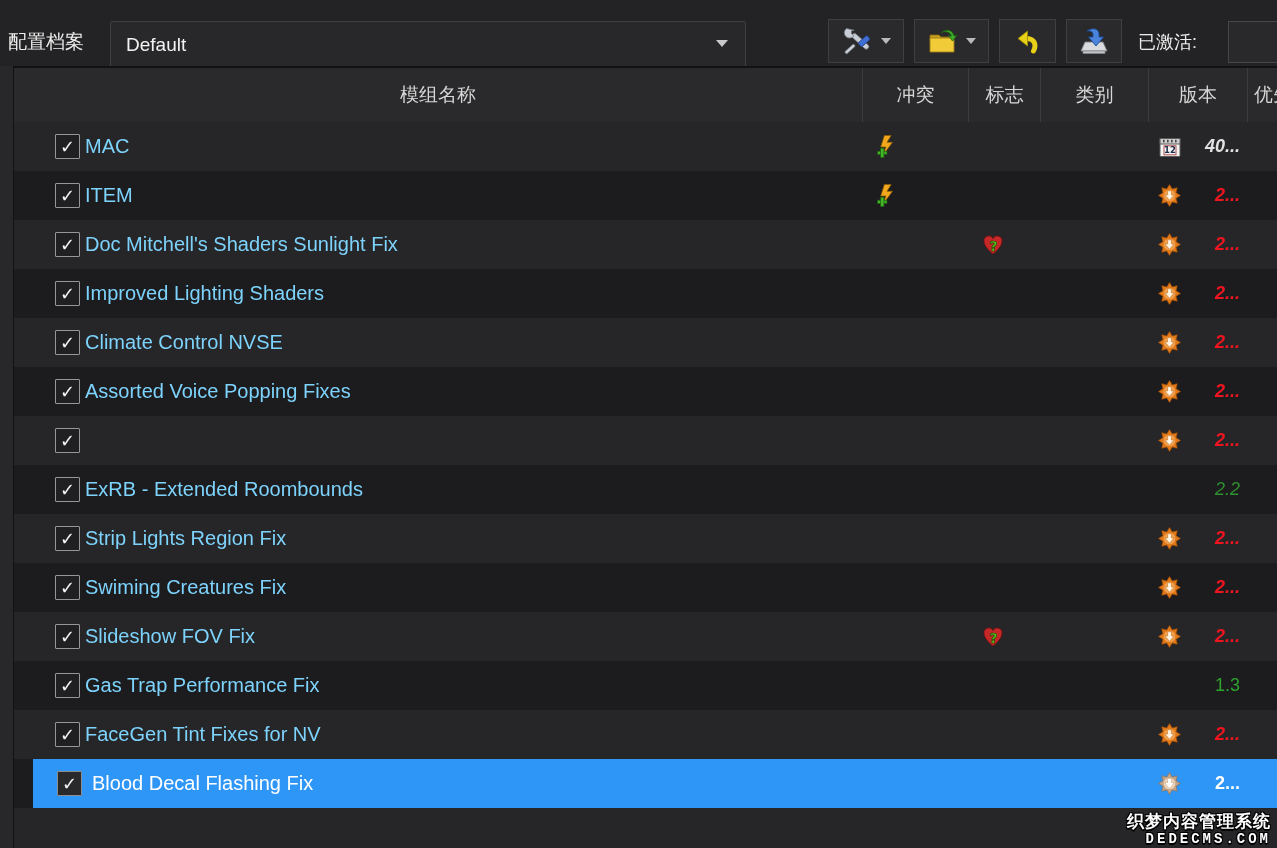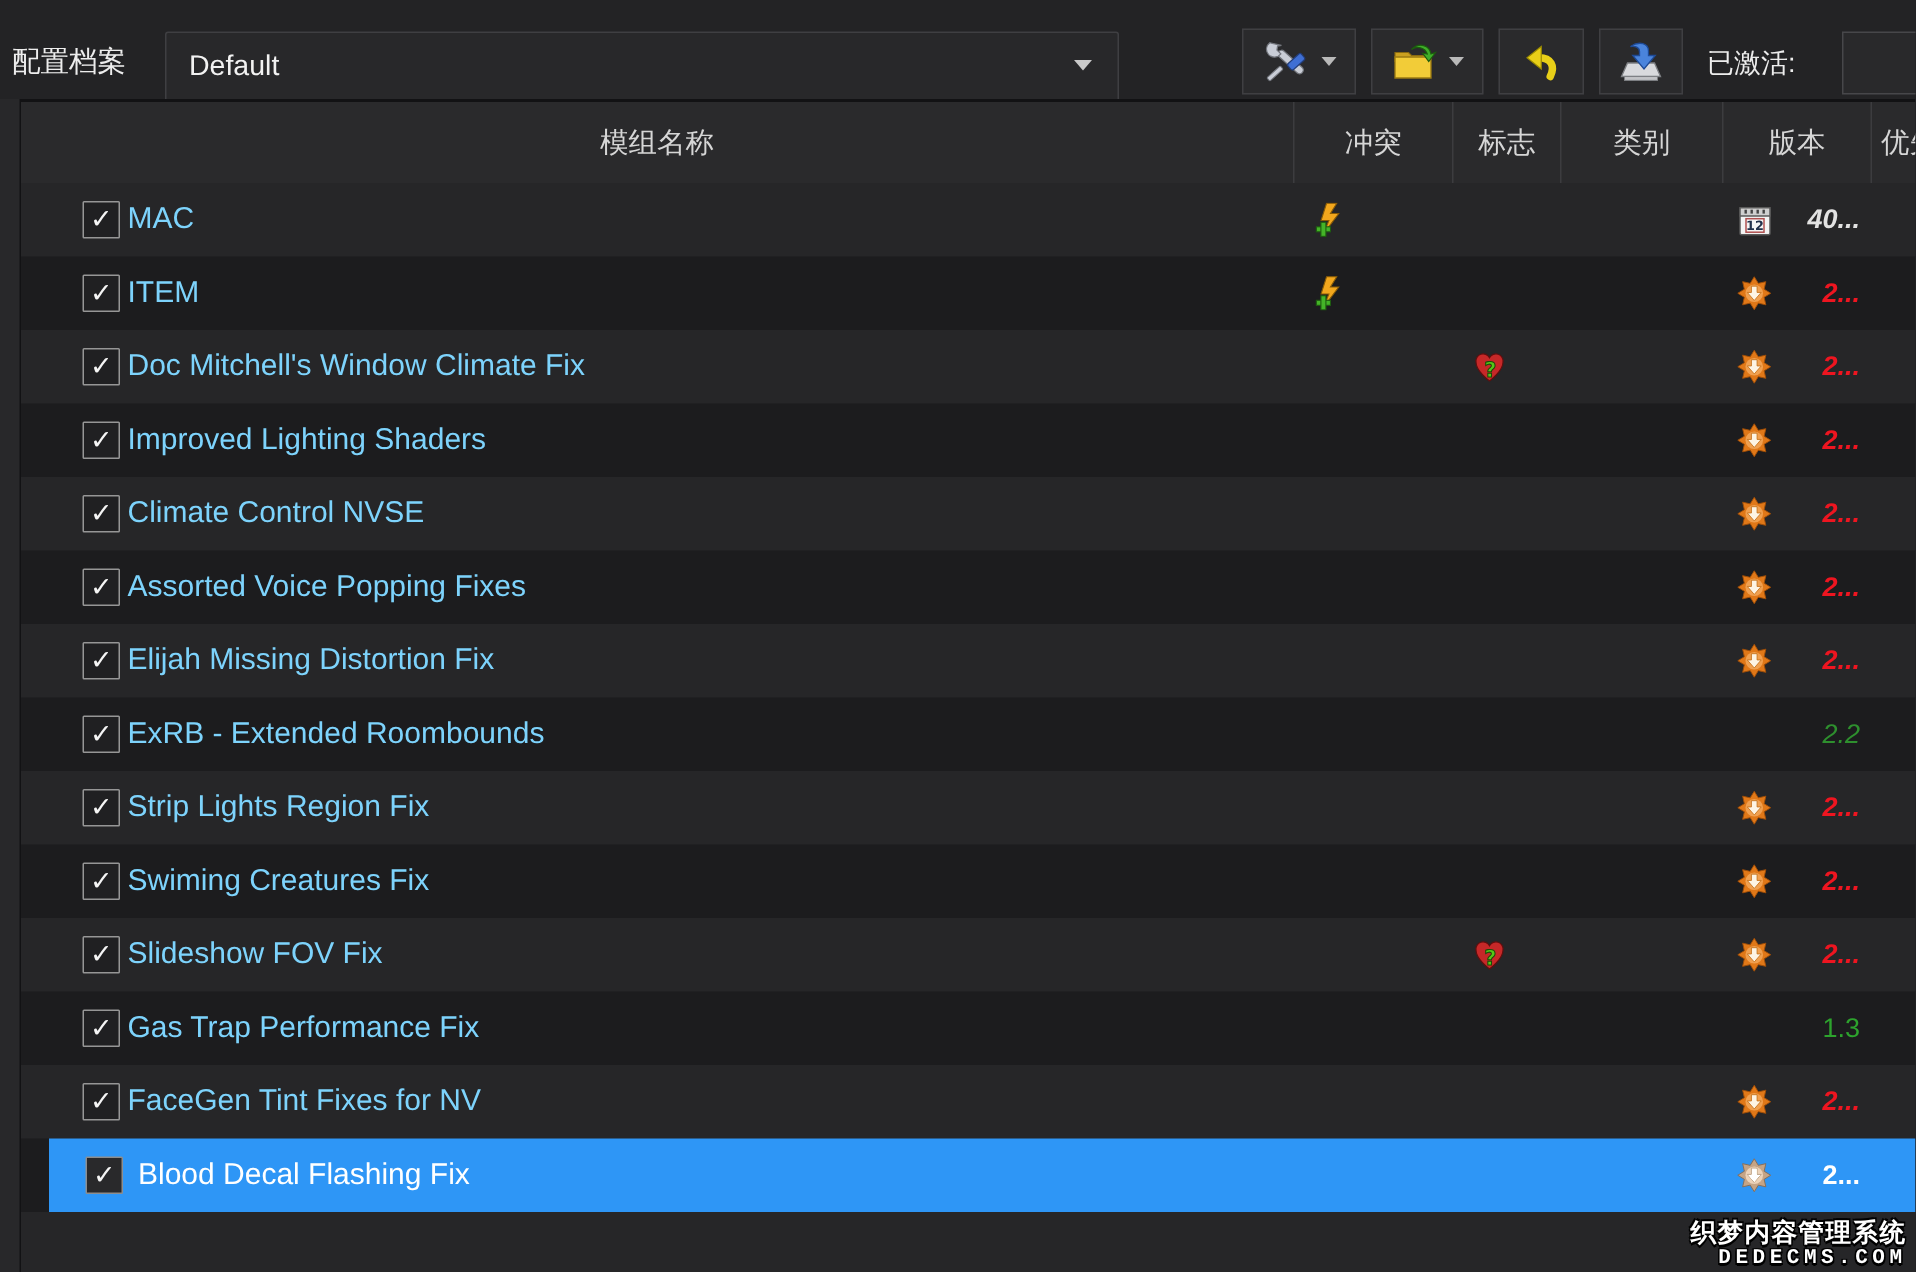--- a/index.html
+++ b/index.html
@@ -224,21 +224,21 @@
       </span>
       <span class="version-text v-red">2...</span>
     </div>
     <div class="priority-cell"></div>
   </div>
     <div class="row odd">
     <div class="name-cell">
       <span class="checkbox">
         <span class="check">✓</span>
       </span>
-      <span class="mod-name">Doc Mitchell's Window Climate Fix</span>
+      <span class="mod-name">Doc Mitchell's Shaders Sunlight Fix</span>
     </div>
     <div class="conflict-cell">
       
     </div>
     <div class="flags-cell">
       <span class="icon">
         <svg width="22" height="22" viewBox="0 0 22 22">
           <path d="M11,20 C11,20 2,13.5 2,7.5 A4.8,4.8 0 0 1 11,4.5 A4.8,4.8 0 0 1 20,7.5 C20,13.5 11,20 11,20 Z" fill="#c62828" stroke="#5e0f0f" stroke-width="0.8"></path>
           <text x="11.5" y="17" font-size="14" font-weight="bold" fill="#55c818" stroke="#1a4a08" stroke-width="0.7" text-anchor="middle" font-family="DejaVu Sans, sans-serif">?</text>
         </svg>
@@ -337,21 +337,20 @@
       </span>
       <span class="version-text v-red">2...</span>
     </div>
     <div class="priority-cell"></div>
   </div>
     <div class="row odd">
     <div class="name-cell">
       <span class="checkbox">
         <span class="check">✓</span>
       </span>
-      <span class="mod-name">Elijah Missing Distortion Fix</span>
     </div>
     <div class="conflict-cell">
       
     </div>
     <div class="flags-cell">
       
     </div>
     <div class="category-cell"></div>
     <div class="version-cell">
 

